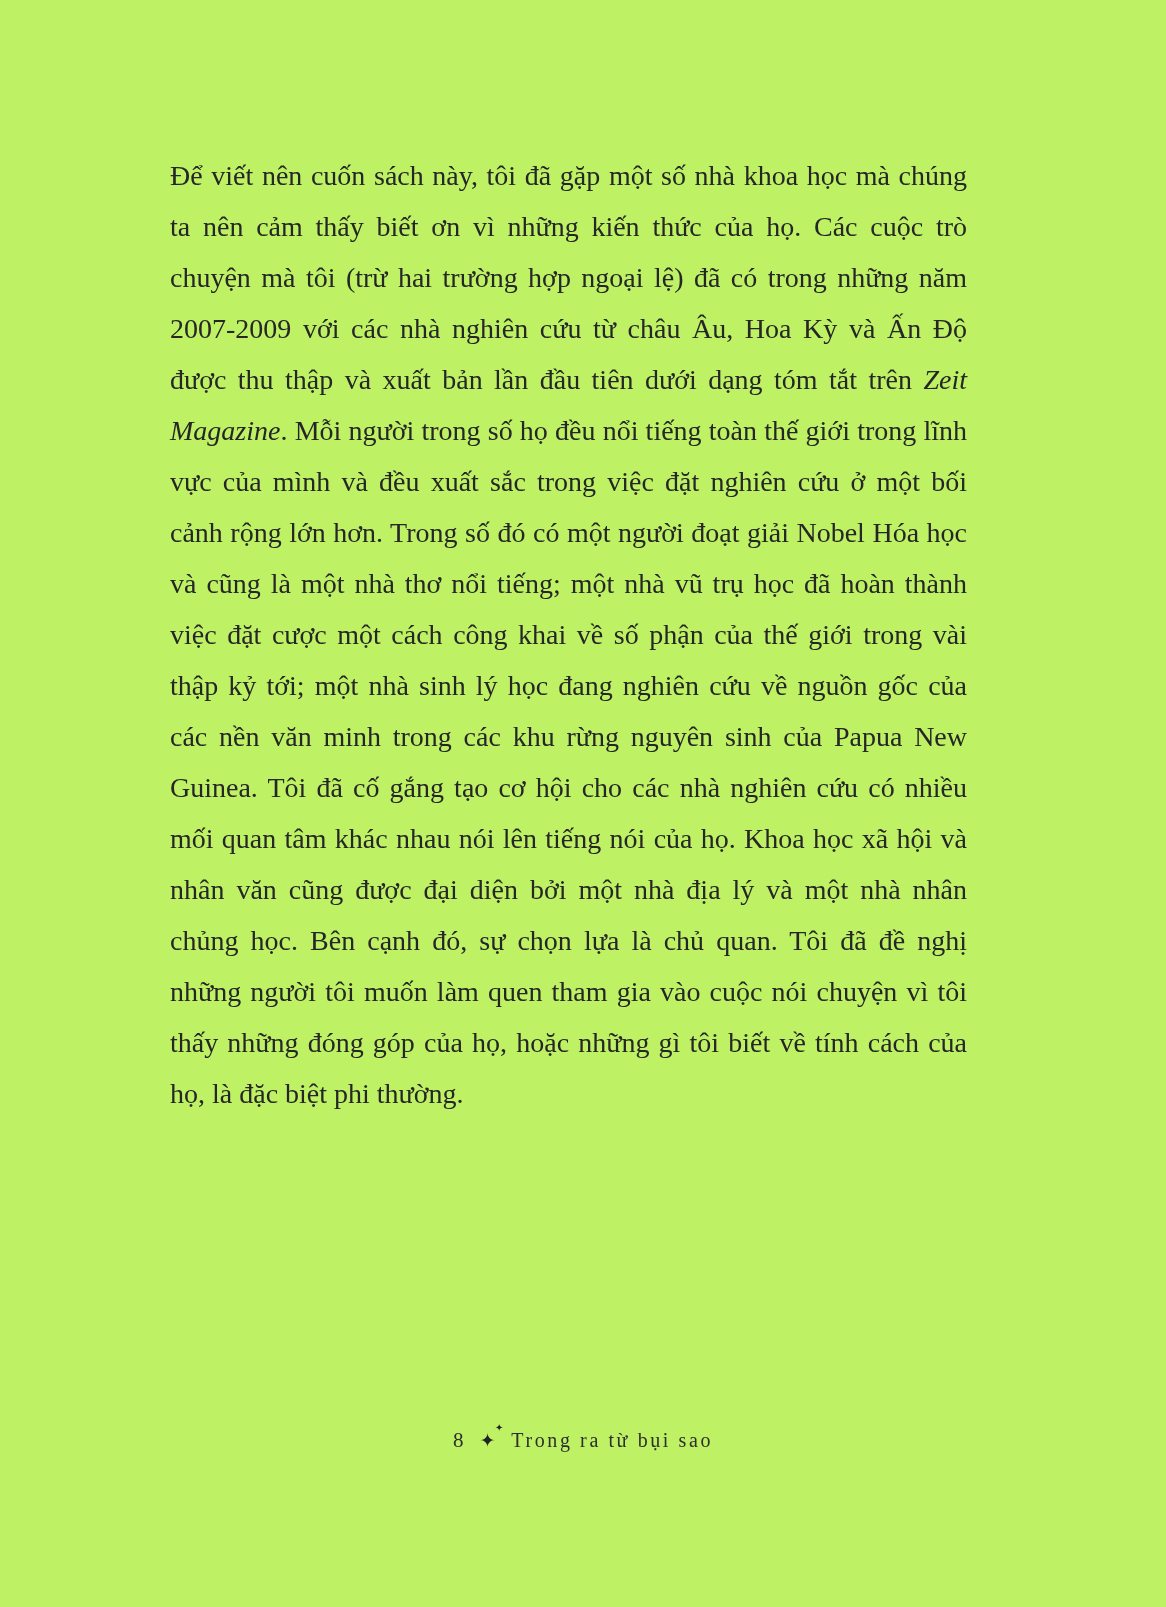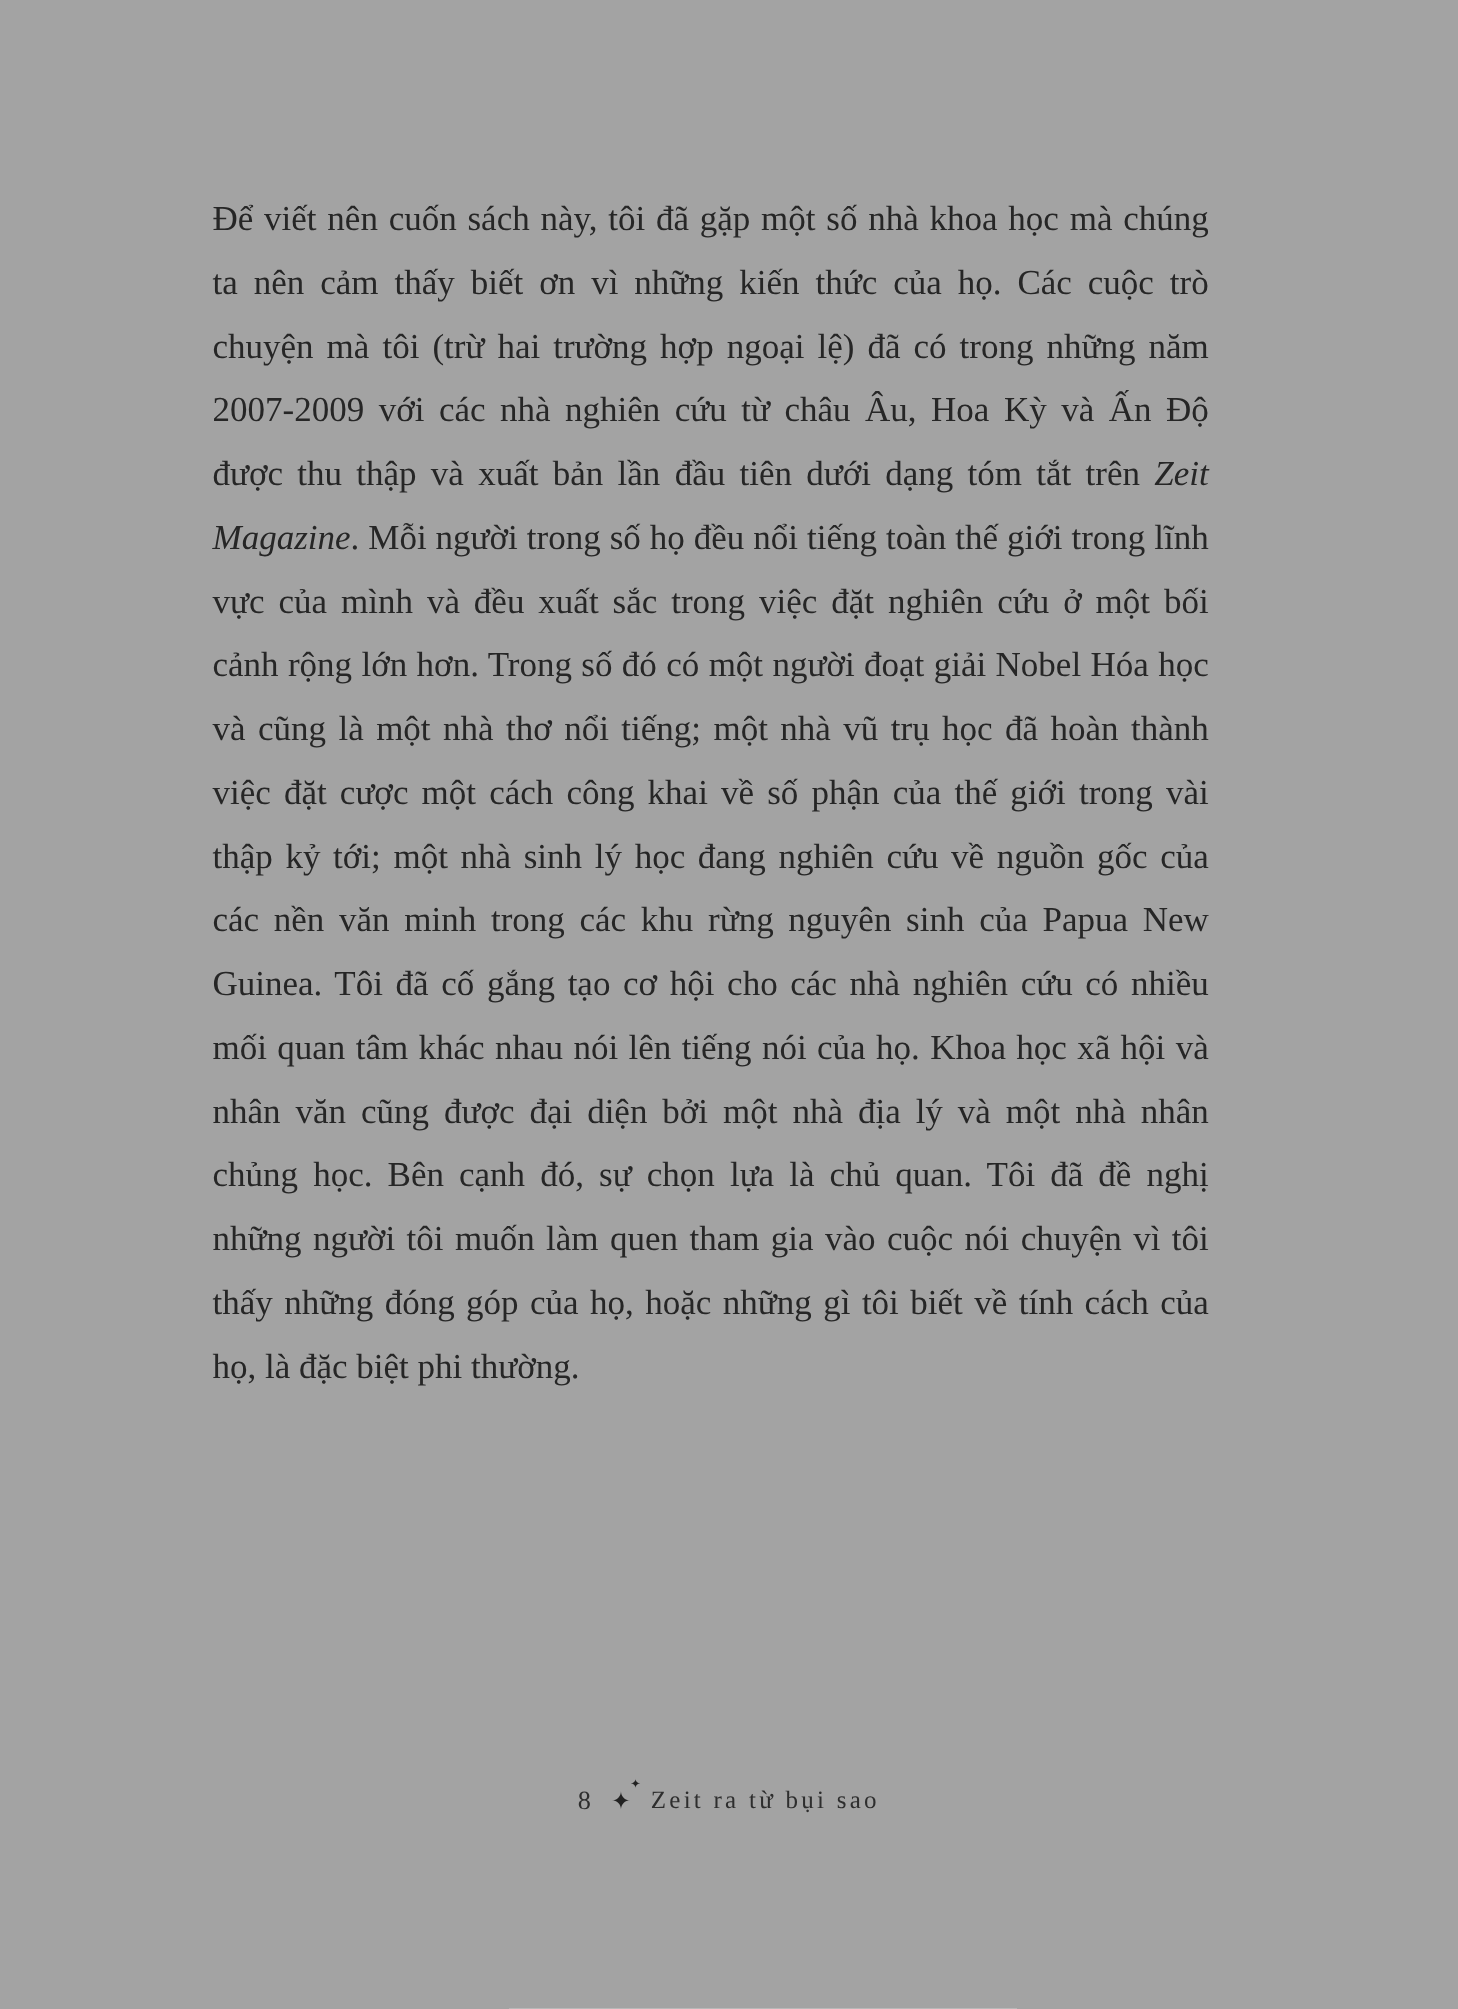--- a/index.html
+++ b/index.html
@@ -8,21 +8,21 @@
     width: 1166px;
     height: 1607px;
     position: relative;
     overflow: hidden;
     font-family: "Liberation Serif", "DejaVu Serif", serif;
     color: #242424;
   }
   .page {
     position: absolute;
     inset: 0;
-    background: #a3a3a3;
+    background: #bef264;
     padding-left: 20px;
   }
   .content {
     position: absolute;
     left: 170px;
     top: 150px;
     width: 797px;
   }
   .para {
     font-size: 28px;
@@ -84,16 +84,16 @@
 <div class="page">
 
   <div class="content">
 
     <p class="para"><span>Để viết nên cuốn sách này, tôi đã gặp một số nhà khoa học mà chúng ta nên cảm thấy biết ơn vì những kiến thức của họ. Các cuộc trò chuyện mà tôi (trừ hai trường hợp ngoại lệ) đã có trong những năm 2007-2009 với các nhà nghiên cứu từ châu Âu, Hoa Kỳ và Ấn Độ được thu thập và xuất bản lần đầu tiên dưới dạng tóm tắt trên </span><em class="mag">Zeit Magazine</em><span>. Mỗi người trong số họ đều nổi tiếng toàn thế giới trong lĩnh vực của mình và đều xuất sắc trong việc đặt nghiên cứu ở một bối cảnh rộng lớn hơn. Trong số đó có một người đoạt giải Nobel Hóa học và cũng là một nhà thơ nổi tiếng; một nhà vũ trụ học đã hoàn thành việc đặt cược một cách công khai về số phận của thế giới trong vài thập kỷ tới; một nhà sinh lý học đang nghiên cứu về nguồn gốc của các nền văn minh trong các khu rừng nguyên sinh của Papua New Guinea. Tôi đã cố gắng tạo cơ hội cho các nhà nghiên cứu có nhiều mối quan tâm khác nhau nói lên tiếng nói của họ. Khoa học xã hội và nhân văn cũng được đại diện bởi một nhà địa lý và một nhà nhân chủng học. Bên cạnh đó, sự chọn lựa là chủ quan. Tôi đã đề nghị những người tôi muốn làm quen tham gia vào cuộc nói chuyện vì tôi thấy những đóng góp của họ, hoặc những gì tôi biết về tính cách của họ, là đặc biệt phi thường.</span></p>
 
 
   </div>
 
   <div class="footer">
-    <span class="pagenum">8</span><span class="sparkle"><span class="s-main">✦</span><span class="s-small">✦</span></span><span class="booktitle">Zeit ra từ bụi sao</span>
+    <span class="pagenum">8</span><span class="sparkle"><span class="s-main">✦</span><span class="s-small">✦</span></span><span class="booktitle">Trong ra từ bụi sao</span>
   </div>
 
 </div>
 
 </body></html>

